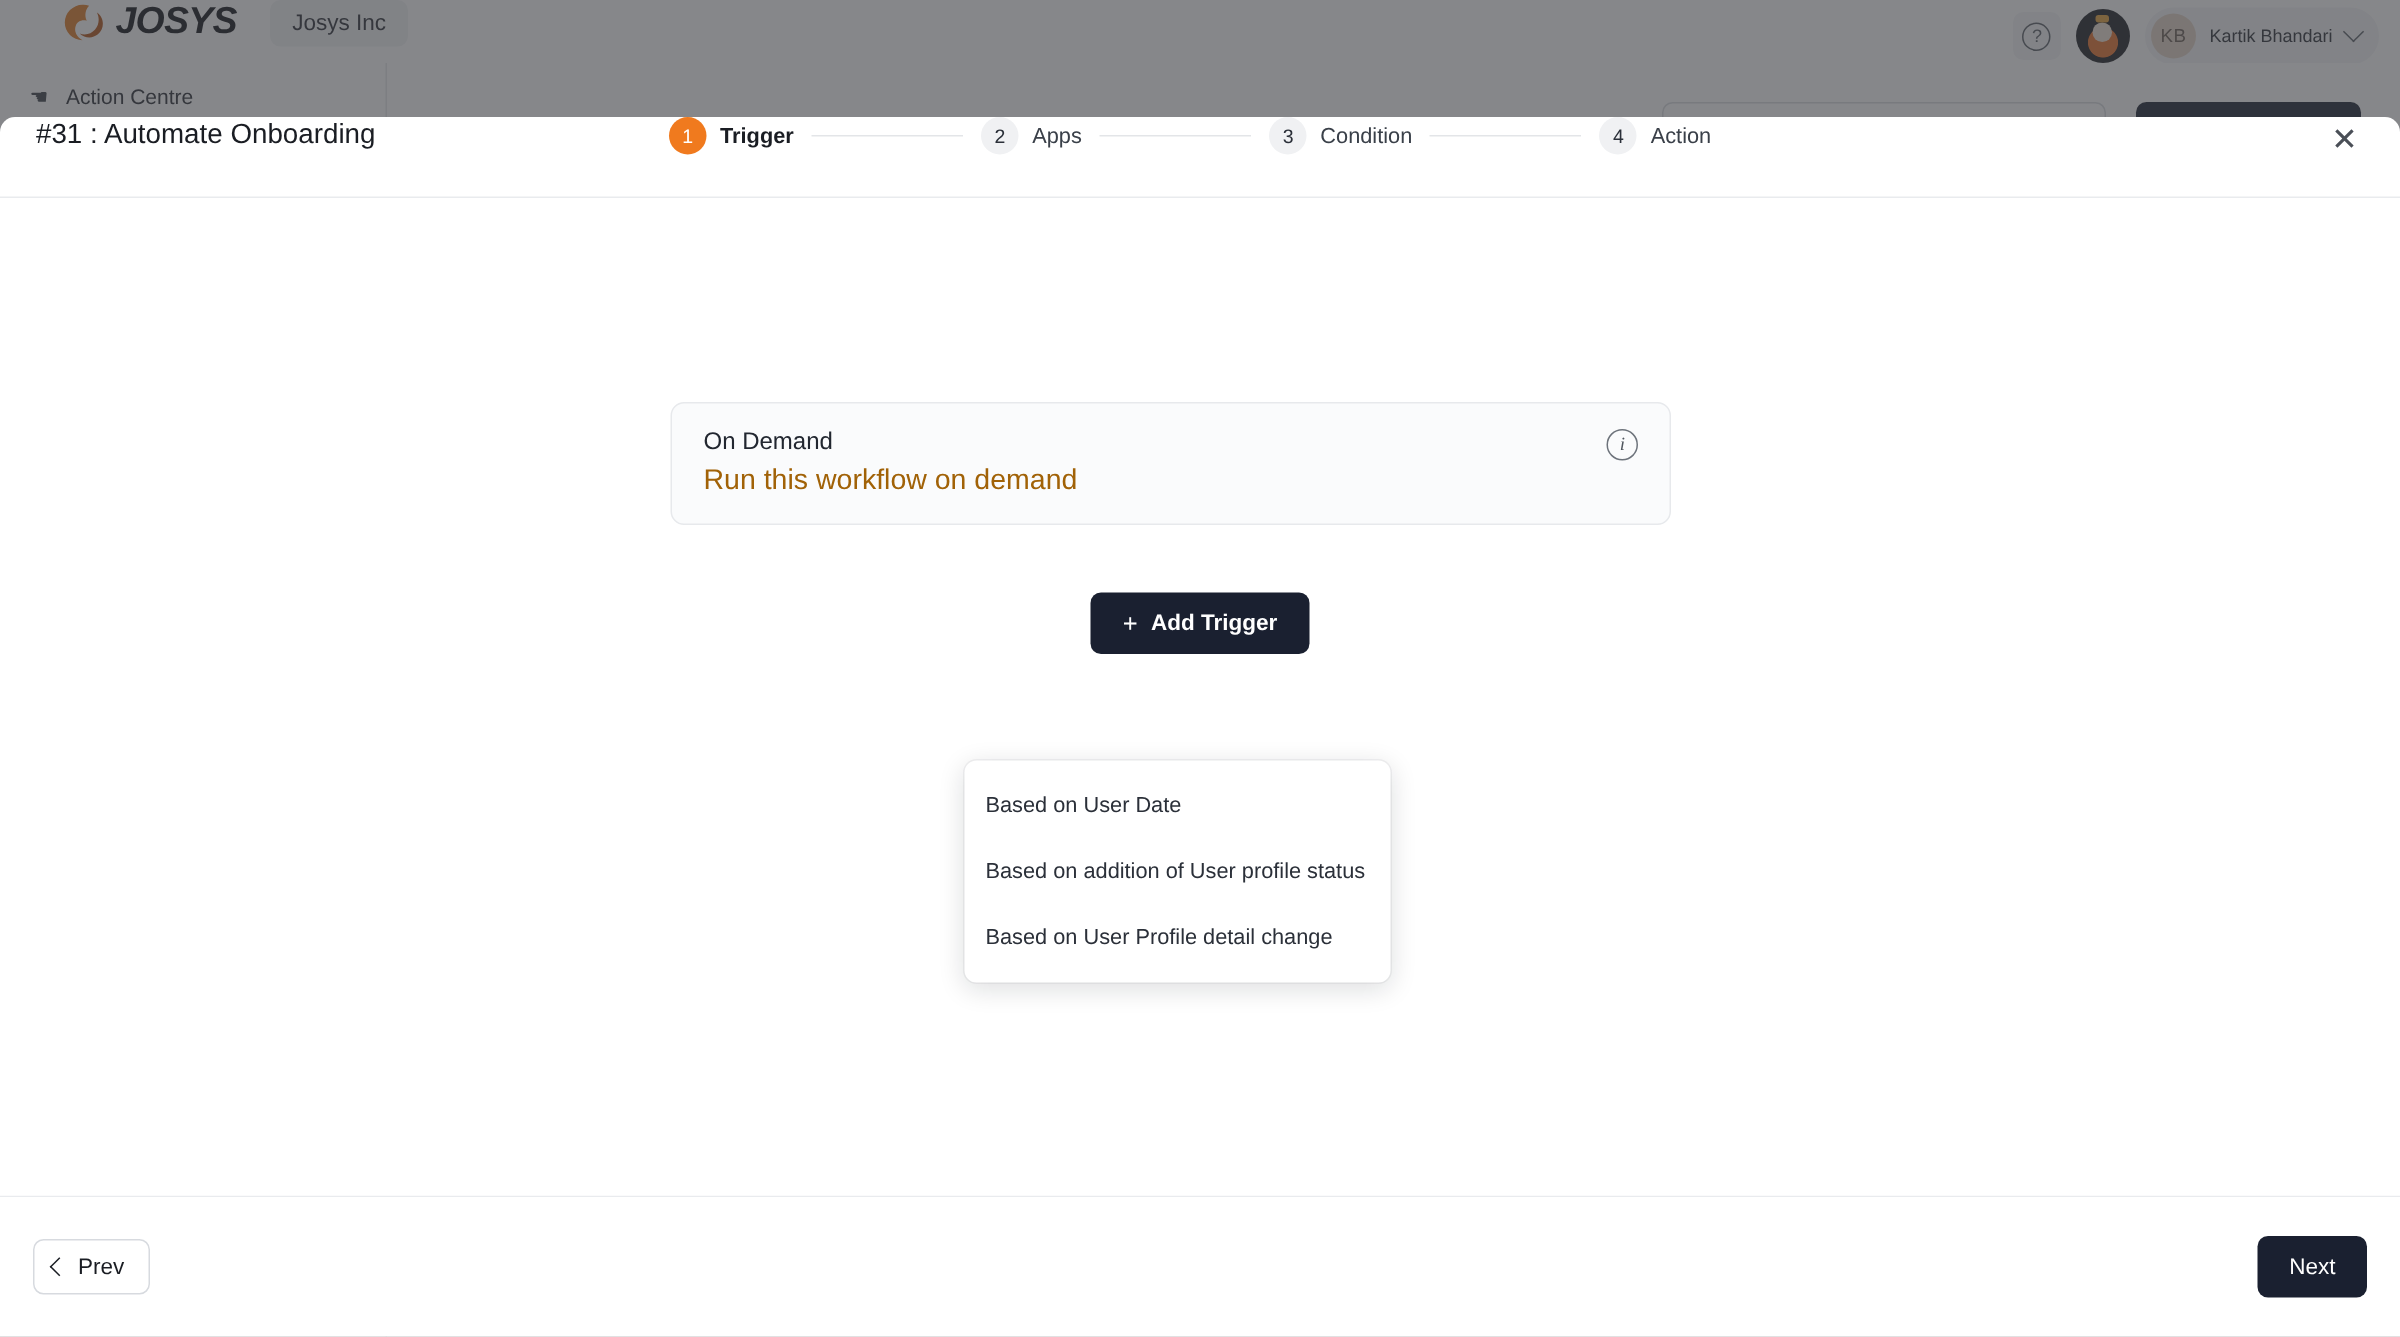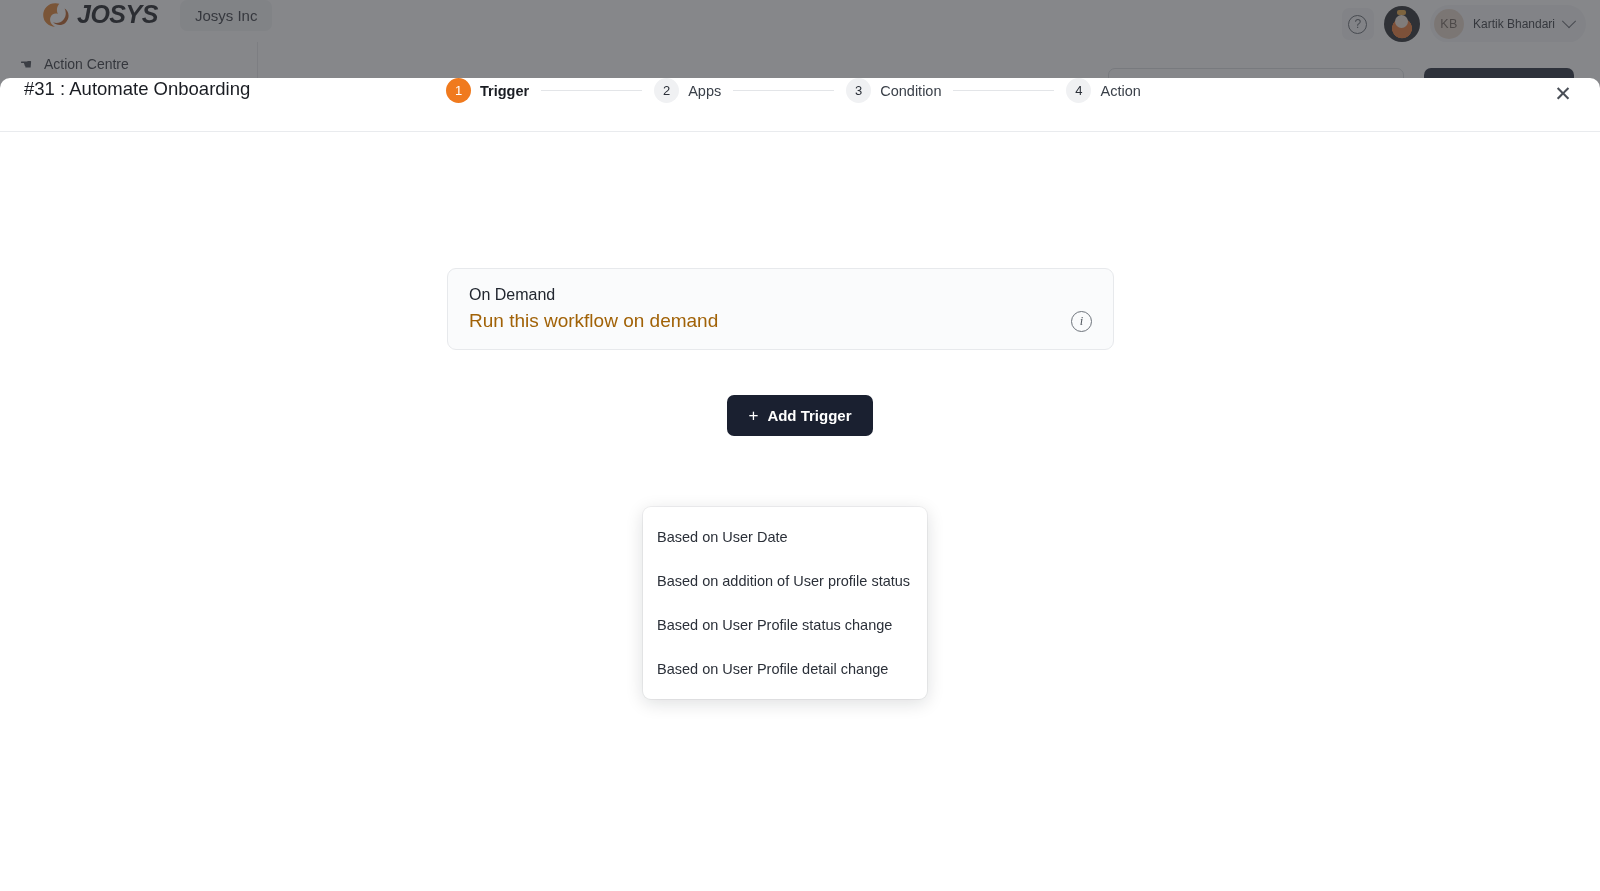--- a/index.html
+++ b/index.html
@@ -263,21 +263,21 @@
   .trigger-card {
     position: absolute;
     left: 447px; top: 136px;
     width: 667px;
     min-height: 81px;
     border: 1px solid #e7e9ec;
     border-radius: 9px;
     background: #fafbfc;
     padding: 17px 21px;
     display: flex;
-    align-items: flex-end;
+    align-items: flex-start;
     justify-content: space-between;
   }
   .tc-title {
     font-size: 16px;
     color: #222730;
     margin-bottom: 6px;
   }
   .tc-sub {
     font-size: 19px;
     color: #a16207;
@@ -458,20 +458,26 @@
     <div class="add-trigger-wrap">
       <button class="add-trigger-btn">
         <span class="plus-icon">+</span>
         <span>Add Trigger</span>
       </button>
     </div>
 
     <div class="dropdown">
       <div class="dd-item">Based on User Date</div>
       <div class="dd-item">Based on addition of User profile status</div>
-      <div class="dd-item">Based on User Profile status change</div>
       <div class="dd-item">Based on User Profile detail change</div>
     </div>
 
   </div>
 
+  <div class="modal-footer">
+    <button class="prev-btn">
+      <span class="chev-l"></span>
+      <span>Prev</span>
+    </button>
+    <button class="next-btn">Next</button>
+  </div>
 
 </div>
 
 </body></html>

